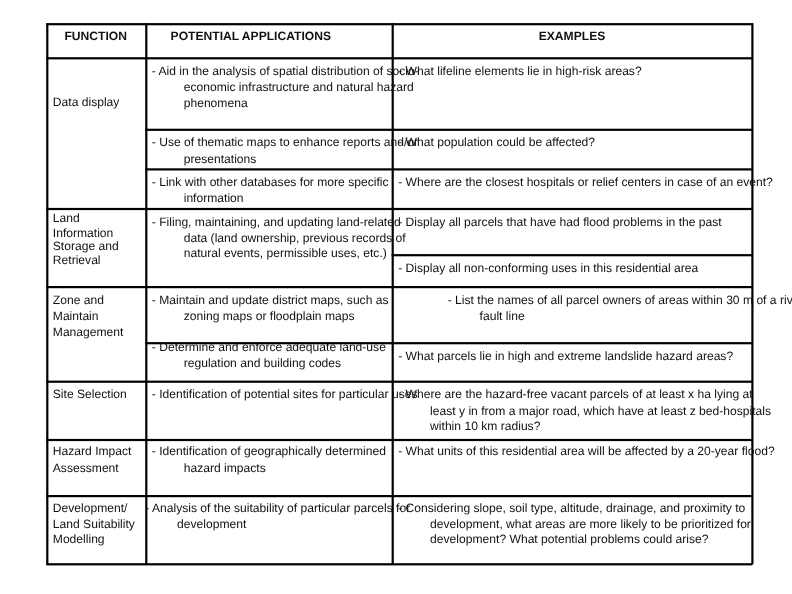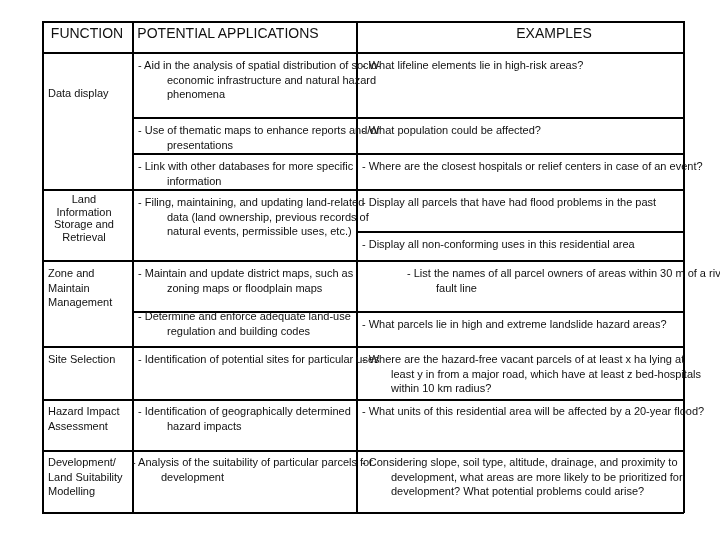--- a/index.html
+++ b/index.html
@@ -3,21 +3,21 @@
 <meta charset="utf-8">
 <style>
   html, body { margin: 0; padding: 0; background: #ffffff; }
   body { width: 720px; height: 540px; position: relative; overflow: hidden;
          font-family: "Liberation Sans", sans-serif; color: #111; }
   .tbl { position: absolute; left: 42px; top: 21px; width: 642px; height: 492px; }
   .line { position: absolute; background: #000; }
   .h { height: 1.5px; }
   .v { width: 1.5px; }
   .cell { position: absolute; font-size: 11px; line-height: 14.5px; }
-  .hdr { font-weight: normal; font-size: 14px; text-align: center; }
+  .hdr { font-weight: bold; font-size: 11px; text-align: center; }
   .item { padding-left: 29px; text-indent: -29px; }
 </style>
 </head>
 <body>
 
 <div class="tbl">
 
   <div class="line h" style="left:0;top:0;width:642px;"></div>
   <div class="line h" style="left:0;top:491px;width:642px;"></div>
   <div class="line v" style="left:0;top:0;height:492px;"></div>
@@ -34,31 +34,31 @@
   <div class="line h" style="left:0;top:168px;width:642px;"></div>
   <div class="line h" style="left:314px;top:210px;width:328px;"></div>
   <div class="line h" style="left:0;top:239px;width:642px;"></div>
   <div class="line h" style="left:90px;top:290px;width:552px;"></div>
   <div class="line h" style="left:0;top:325px;width:642px;"></div>
   <div class="line h" style="left:0;top:378px;width:642px;"></div>
   <div class="line h" style="left:0;top:429px;width:642px;"></div>
 
   <div class="cell hdr" style="left:0;top:5px;width:90px;">FUNCTION</div>
   <div class="cell hdr" style="left:90px;top:5px;width:192px;">POTENTIAL APPLICATIONS</div>
-  <div class="cell hdr" style="left:314px;top:5px;width:328px;padding-left:34px;">EXAMPLES</div>
+  <div class="cell hdr" style="left:314px;top:5px;width:328px;">EXAMPLES</div>
 
   <div class="cell" style="left:6px;top:65px;width:80px;">Data display</div>
   <div class="cell item" style="left:96px;top:37px;width:214px;">- Aid in the analysis of spatial distribution of socio-economic infrastructure and natural hazard phenomena</div>
   <div class="cell item" style="left:320px;top:37px;width:318px;">- What lifeline elements lie in high-risk areas?</div>
   <div class="cell item" style="left:96px;top:102px;width:214px;">- Use of thematic maps to enhance reports and/or presentations</div>
   <div class="cell item" style="left:320px;top:102px;width:318px;">- What population could be affected?</div>
   <div class="cell item" style="left:96px;top:138px;width:214px;">- Link with other databases for more specific information</div>
   <div class="cell item" style="left:320px;top:138px;width:318px;">- Where are the closest hospitals or relief centers in case of an event?</div>
 
-  <div class="cell" style="left:6px;top:172px;width:72px;line-height:12.5px;text-align:center;">Land Information Storage and Retrieval</div>
+  <div class="cell" style="left:6px;top:172px;width:72px;line-height:12.5px;">Land Information Storage and Retrieval</div>
   <div class="cell item" style="left:96px;top:174px;width:214px;">- Filing, maintaining, and updating land-related data (land ownership, previous records of natural events, permissible uses, etc.)</div>
   <div class="cell item" style="left:320px;top:174px;width:318px;">- Display all parcels that have had flood problems in the past</div>
   <div class="cell item" style="left:320px;top:216px;width:318px;">- Display all non-conforming uses in this residential area</div>
 
   <div class="cell" style="left:6px;top:245px;width:84px;">Zone and Maintain Management</div>
   <div class="cell item" style="left:96px;top:245px;width:214px;">- Maintain and update district maps, such as zoning maps or floodplain maps</div>
   <div class="cell item" style="left:320px;top:245px;width:318px;margin-left:45px;">- List the names of all parcel owners of areas within 30 m of a river or fault line</div>
   <div class="cell item" style="left:96px;top:288px;width:214px;">- Determine and enforce adequate land-use regulation and building codes</div>
   <div class="cell item" style="left:320px;top:296px;width:318px;">- What parcels lie in high and extreme landslide hazard areas?</div>
 

